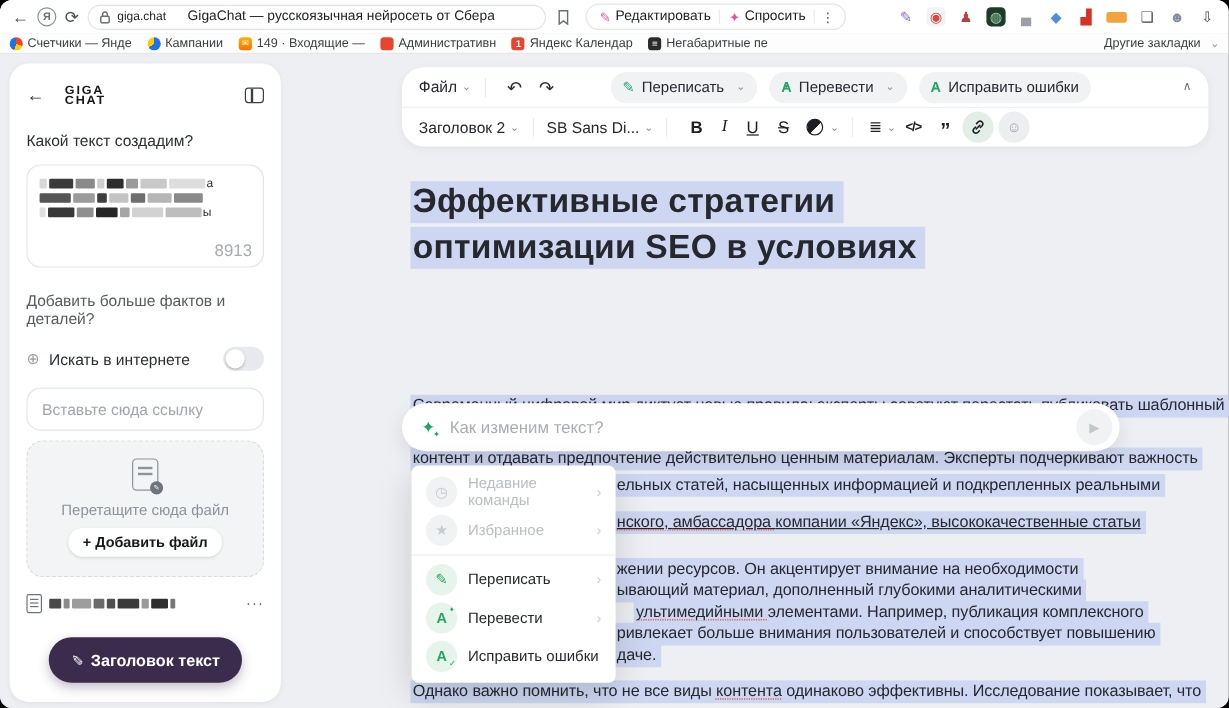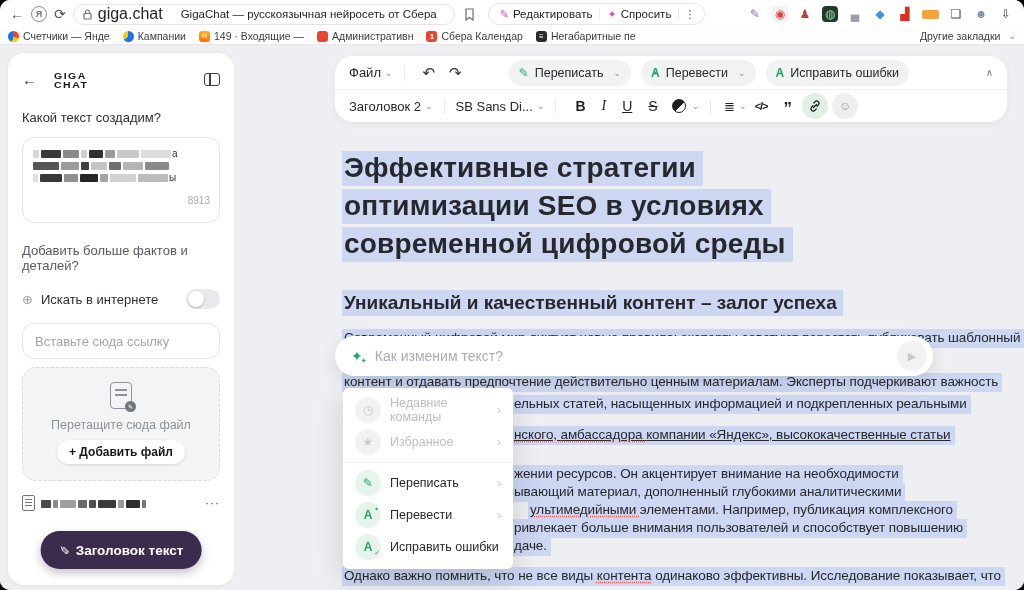--- a/index.html
+++ b/index.html
@@ -5,21 +5,21 @@
   html,body{margin:0;padding:0;background:#000;}
   *{box-sizing:border-box;}
   .window{position:relative;width:1024px;height:590px;border-radius:10px;overflow:hidden;
     background:#edeff2;font-family:"Liberation Sans","DejaVu Sans",sans-serif;color:#26282e;}
 
   
   .addr-bar{height:28px;background:#fff;display:flex;align-items:center;padding:0 10px;gap:7px;}
   .nav-ico{font-size:14px;color:#4a4f55;}
   .ya-circle{width:16px;height:16px;border:1.5px solid #8a8f95;border-radius:50%;display:flex;align-items:center;justify-content:center;font-size:9px;color:#6a6f75;font-weight:700;}
   .addr-pill{height:21px;border:1px solid #e2e4e8;border-radius:11px;background:#fff;display:flex;align-items:center;padding:0 9px;gap:6px;width:382px;overflow:hidden;white-space:nowrap;}
-  .url{font-size:16px;color:#1d1f23;}
+  .url{font-size:10px;color:#1d1f23;}
   .ptitle{font-size:11.5px;color:#1d1f23;margin-left:12px;overflow:hidden;text-overflow:ellipsis;}
   .flag-ico{margin-left:2px;}
   .ai-group{height:22px;border:1px solid #e4e6e9;border-radius:12px;display:flex;align-items:center;padding:0 4px;margin-left:6px;flex:0 0 auto;}
   .ai-btn{display:flex;align-items:center;gap:4px;font-size:11.5px;color:#1d1f23;padding:0 7px;white-space:nowrap;}
   .pink{color:#e8519c;font-size:11px;}
   .gdiv{width:1px;height:12px;background:#e8eaec;}
   .kebab{font-size:11px;color:#4a4f55;padding:0 5px;}
   .ext-row{display:flex;align-items:center;margin-left:auto;}
   .ext-icon{width:16px;height:16px;border-radius:4px;display:flex;align-items:center;justify-content:center;font-size:12px;margin-left:9px;overflow:hidden;}
   .battery-extension-icon{width:17px;height:9px;border-radius:2px;}
@@ -45,21 +45,21 @@
   .sidebar{position:absolute;left:8px;top:8px;bottom:5px;width:226px;background:#fff;border-radius:16px;box-shadow:0 1px 4px rgba(0,0,0,.05);padding:18px 14px;}
   .sb-head{display:flex;align-items:center;}
   .back{font-size:15px;color:#2c2e33;}
   .logo{margin-left:17px;font-weight:800;font-size:10.5px;line-height:8.5px;letter-spacing:1.5px;color:#17181a;transform:scaleY(.95);}
   .panel-ico{margin-left:auto;width:16px;height:13px;border:1.5px solid #3c4045;border-radius:3px;position:relative;}
   .panel-ico::before{content:"";position:absolute;left:4px;top:0;bottom:0;width:1.5px;background:#3c4045;}
   .sb-label{font-size:13px;color:#2c2f33;margin-top:22px;}
   .prompt-box{margin-top:12px;height:86px;border:1px solid #e3e5e8;border-radius:12px;padding:10px 9px 6px;position:relative;}
   .ta-row{height:12px;white-space:nowrap;font-size:10px;color:#2c2f33;}
   .rblock{display:inline-block;height:8px;border-radius:1px;margin:0 1px;vertical-align:middle;}
-  .char-count{position:absolute;right:9px;bottom:16px;font-size:10px;color:#a6abb2;}
+  .char-count{position:absolute;right:9px;bottom:6px;font-size:14px;color:#a6abb2;}
   .facts-label{font-size:13px;color:#565b61;margin-top:20px;}
   .toggle-row{display:flex;align-items:center;gap:8px;margin-top:16px;}
   .globe{font-size:13px;color:#9aa0a6;}
   .toggle-label{font-size:13px;color:#2c2f33;}
   .toggle{width:34px;height:20px;border-radius:10px;background:#e7e9ec;margin-left:auto;position:relative;}
   .toggle::after{content:"";position:absolute;width:16px;height:16px;border-radius:50%;background:#fff;top:2px;left:2px;box-shadow:0 1px 2px rgba(0,0,0,.25);}
   .link-input{margin-top:14px;width:100%;height:36px;border:1px solid #e3e5e8;border-radius:12px;padding:0 12px;font-size:13px;outline:none;font-family:inherit;}
   .link-input::placeholder{color:#a0a6ad;}
   .dropzone{margin-top:8px;height:114px;border:1px dashed #d9dcdf;background:#f3f4f6;border-radius:14px;display:flex;flex-direction:column;align-items:center;padding-top:14px;}
   .doc-ico{width:22px;height:27px;border:1.5px solid #8d939a;border-radius:4px;position:relative;background:#f3f4f6;}
@@ -190,21 +190,21 @@
         <span class="bm-item">
           <span class="bm-icon mail-icon">✉</span>
           <span class="bm-label">149 · Входящие —</span>
         </span>
         <span class="bm-item">
           <span class="bm-icon admin-icon"></span>
           <span class="bm-label">Административн</span>
         </span>
         <span class="bm-item">
           <span class="bm-icon calendar-icon">1</span>
-          <span class="bm-label">Сбера Календар</span>
+          <span class="bm-label">Яндекс Календар</span>
         </span>
         <span class="bm-item">
           <span class="bm-icon cargo-icon">≡</span>
           <span class="bm-label">Негабаритные пе</span>
         </span>
       </div>
     <span class="other-bm">
         <span>Другие закладки</span>
         <span class="chev">⌄</span>
       </span>
@@ -299,23 +299,21 @@
               <path d="M5.5 8.5 L8.5 5.5 M5 6.8 L3.4 8.4 a2.3 2.3 0 0 0 3.2 3.2 L8.2 10 M9 7.2 L10.6 5.6 a2.3 2.3 0 0 0 -3.2 -3.2 L5.8 4" stroke="#1d1f24" stroke-width="1.3" fill="none" stroke-linecap="round"></path>
             </svg>
         </span>
         <span class="tool-circle smiley">☺</span>
       </div>
     </div>
 
     <div class="h1-wrap" id="h1wrap">
         <div class="h1-line"><span class="hl">Эффективные стратегии</span></div>
         <div class="h1-line"><span class="hl">оптимизации SEO в условиях</span></div>
-        <div class="h1-line"><span class="hl">современной цифровой среды</span></div>
-      </div>
-    <div class="h2-line"><span class="hl-md">Уникальный и качественный контент – залог успеха</span></div>
+      </div>
     <div id="paras">
         <div class="text-line" style="left: 342px; top: 285px;"><span class="hl-sm"><span>Современный цифровой мир диктует новые правила: эксперты советуют перестать публиковать шаблонный</span></span></div>
         <div class="text-line" style="left: 342px; top: 329px;"><span class="hl-sm"><span>контент и отдавать предпочтение действительно ценным материалам. Эксперты подчеркивают важность</span></span></div>
         <div class="text-line" style="left: 512px; top: 351px;"><span class="hl-sm"><span>ельных статей, насыщенных информацией и подкрепленных реальными</span></span></div>
         <div class="text-line" style="left: 512px; top: 382px; text-decoration: underline;"><span class="hl-sm"><span class="err">нского, </span><span class="err">амбассадора </span><span>компании «Яндекс», высококачественные статьи</span></span></div>
         <div class="text-line" style="left: 512px; top: 421px;"><span class="hl-sm"><span>жении ресурсов. Он акцентирует внимание на необходимости</span></span></div>
         <div class="text-line" style="left: 512px; top: 439px;"><span class="hl-sm"><span>ывающий материал, дополненный глубокими аналитическими</span></span></div>
         <div class="text-line" style="left: 528px; top: 457px;"><span class="hl-sm"><span class="err">ультимедийными </span><span>элементами. Например, публикация комплексного</span></span></div>
         <div class="text-line" style="left: 512px; top: 475px;"><span class="hl-sm"><span>ривлекает больше внимания пользователей и способствует повышению</span></span></div>
         <div class="text-line" style="left: 512px; top: 493px;"><span class="hl-sm"><span>даче.</span></span></div>

